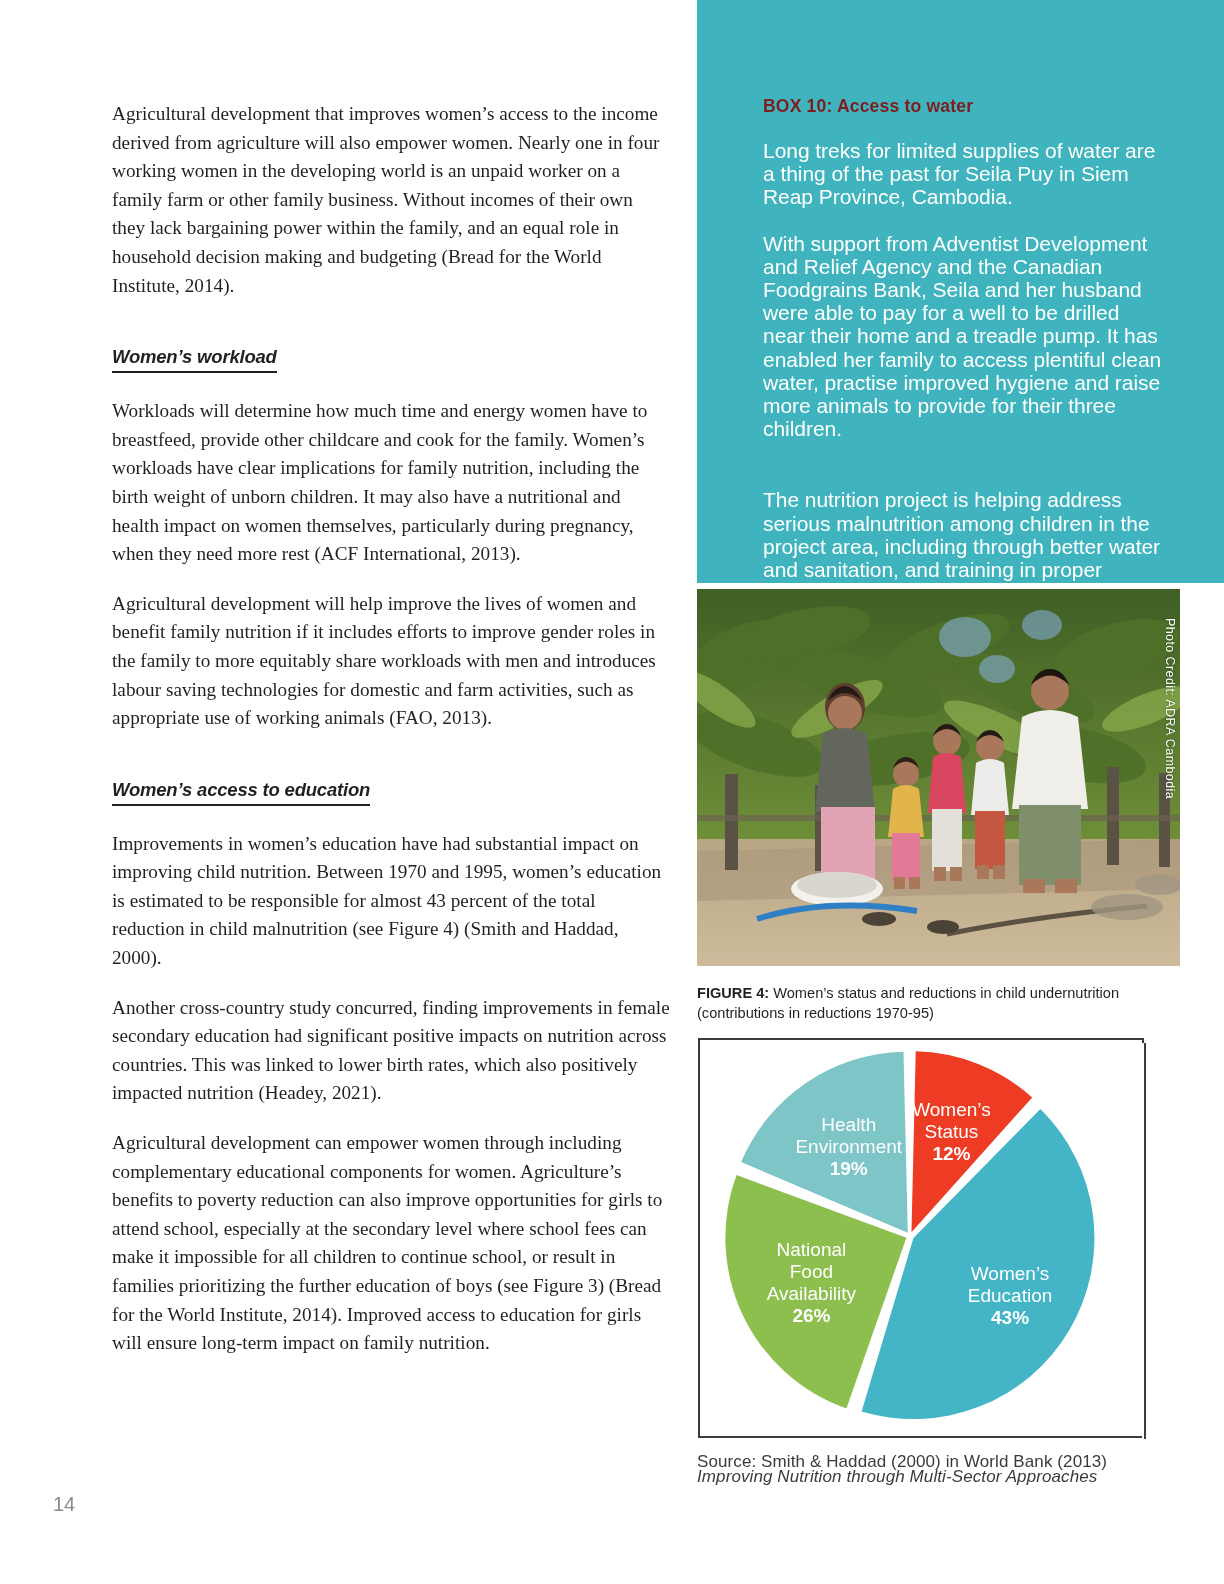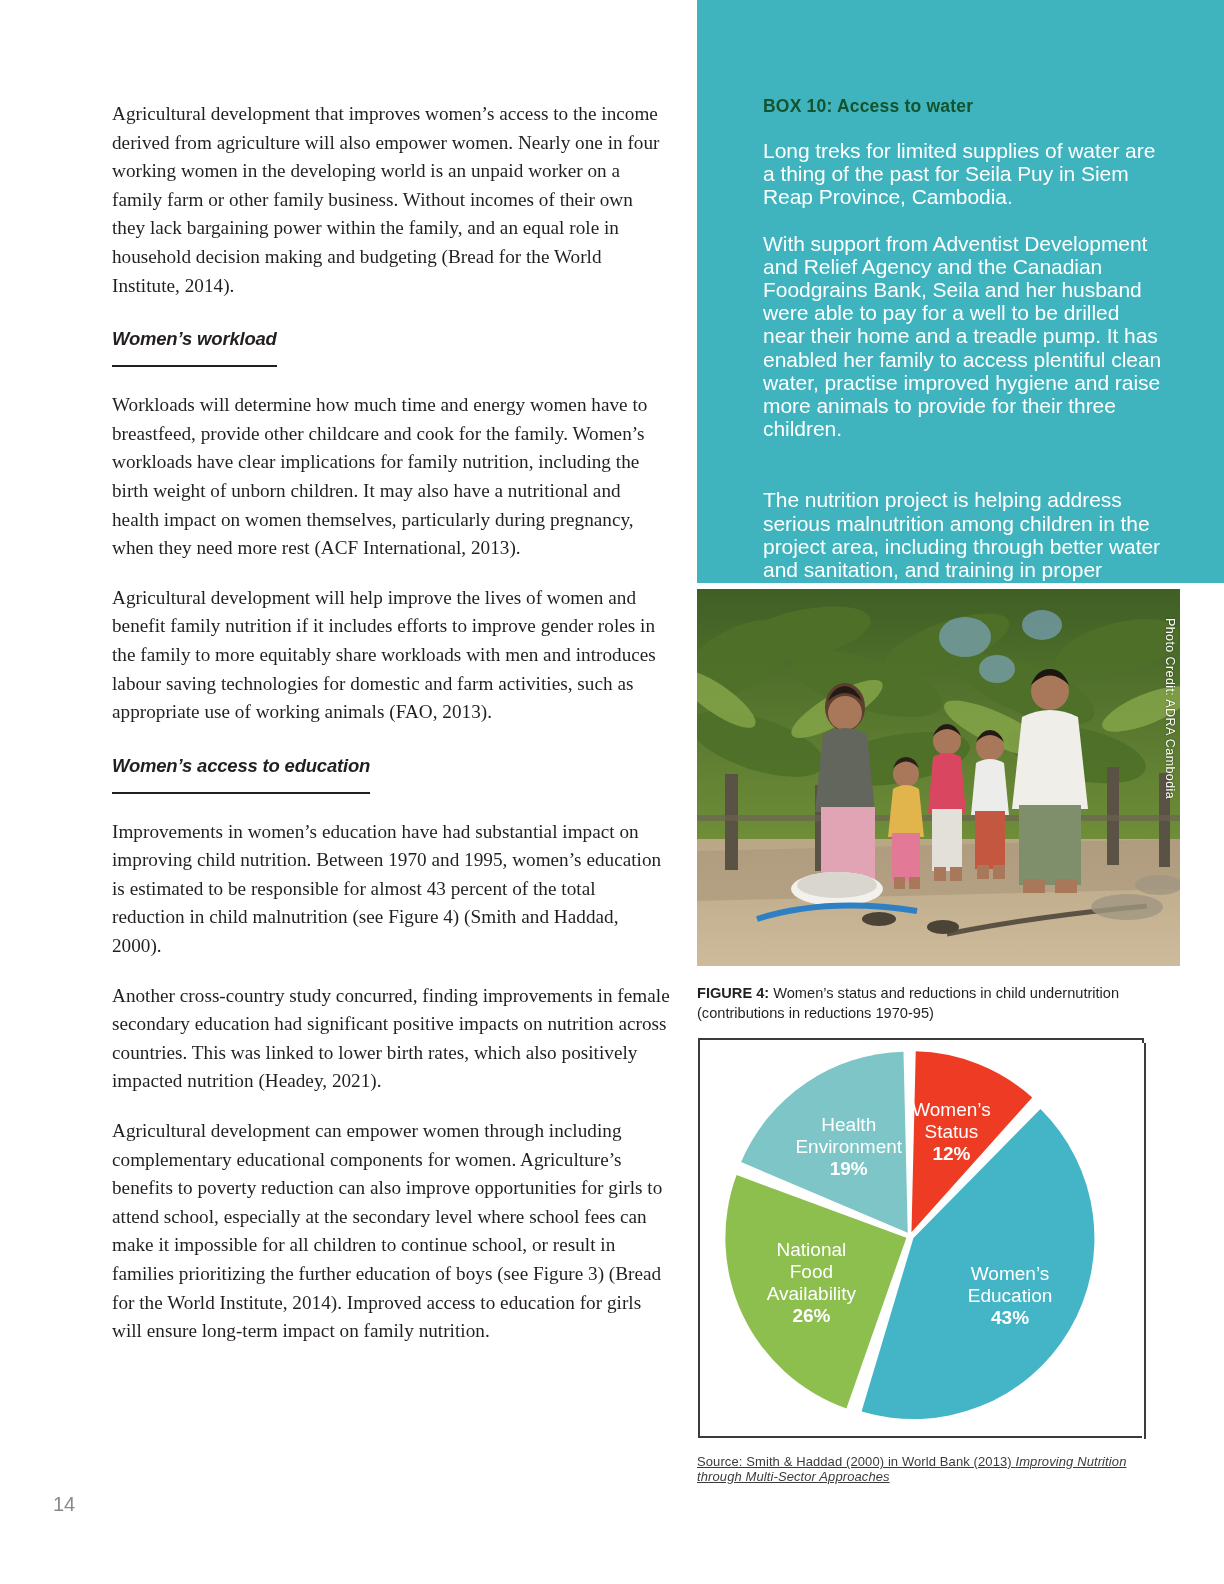--- a/index.html
+++ b/index.html
@@ -31,24 +31,24 @@
     text-align: left;
     letter-spacing: 0.02px;
   }
   .subhead {
     font-family: "Liberation Sans", sans-serif;
     font-style: italic;
     font-weight: bold;
     font-size: 18.5px;
     line-height: 24px;
     color: #231f20;
-    margin: 6px 0 24px 0;
+    margin: 24px 0 24px 0;
     display: inline-block;
     border-bottom: 2px solid #231f20;
-    padding-bottom: 14px;
+    padding-bottom: 2px;
     letter-spacing: -0.2px;
   }
   .subhead-wrap { margin: 0 0 0 0; }
 
   .page-number {
     position: absolute;
     left: 53px;
     top: 1493px;
     font-family: "Liberation Sans", sans-serif;
     font-size: 20px;
@@ -63,21 +63,21 @@
     width: 527px;
     height: 583px;
     background: #3fb4be;
     box-sizing: border-box;
     padding: 96px 62px 0 66px;
   }
   .callout-title {
     font-family: "Liberation Sans", sans-serif;
     font-weight: bold;
     font-size: 17.5px;
-    color: #14532d;
+    color: #7f1d1d;
     margin: 0 0 22px 0;
     letter-spacing: 0.2px;
   }
   .callout-para {
     font-family: "Liberation Sans", sans-serif;
     font-size: 21px;
     line-height: 23.2px;
     color: #ffffff;
     margin: 0 0 23px 0;
     letter-spacing: -0.05px;
@@ -159,25 +159,24 @@
     font-weight: bold;
     font-size: 19px;
   }
 
   .fig-source {
     position: absolute;
     left: 697px;
     top: 1455px;
     width: 430px;
     font-family: "Liberation Sans", sans-serif;
-    font-size: 13px;
+    font-size: 17px;
     line-height: 14.6px;
     color: #3b3b3b;
     letter-spacing: 0.1px;
-    text-decoration: underline;
   }
   .fig-source i { font-style: italic; }
 </style>
 </head>
 <body>
 
 <div class="left-col">
   <p class="para">Agricultural development that improves women’s access to the income derived from agriculture will also empower women. Nearly one in four working women in the developing world is an unpaid worker on a family farm or other family business. Without incomes of their own they lack bargaining power within the family, and an equal role in household decision making and budgeting (Bread for the World Institute, 2014).</p>
 
   <div class="subhead-wrap">

